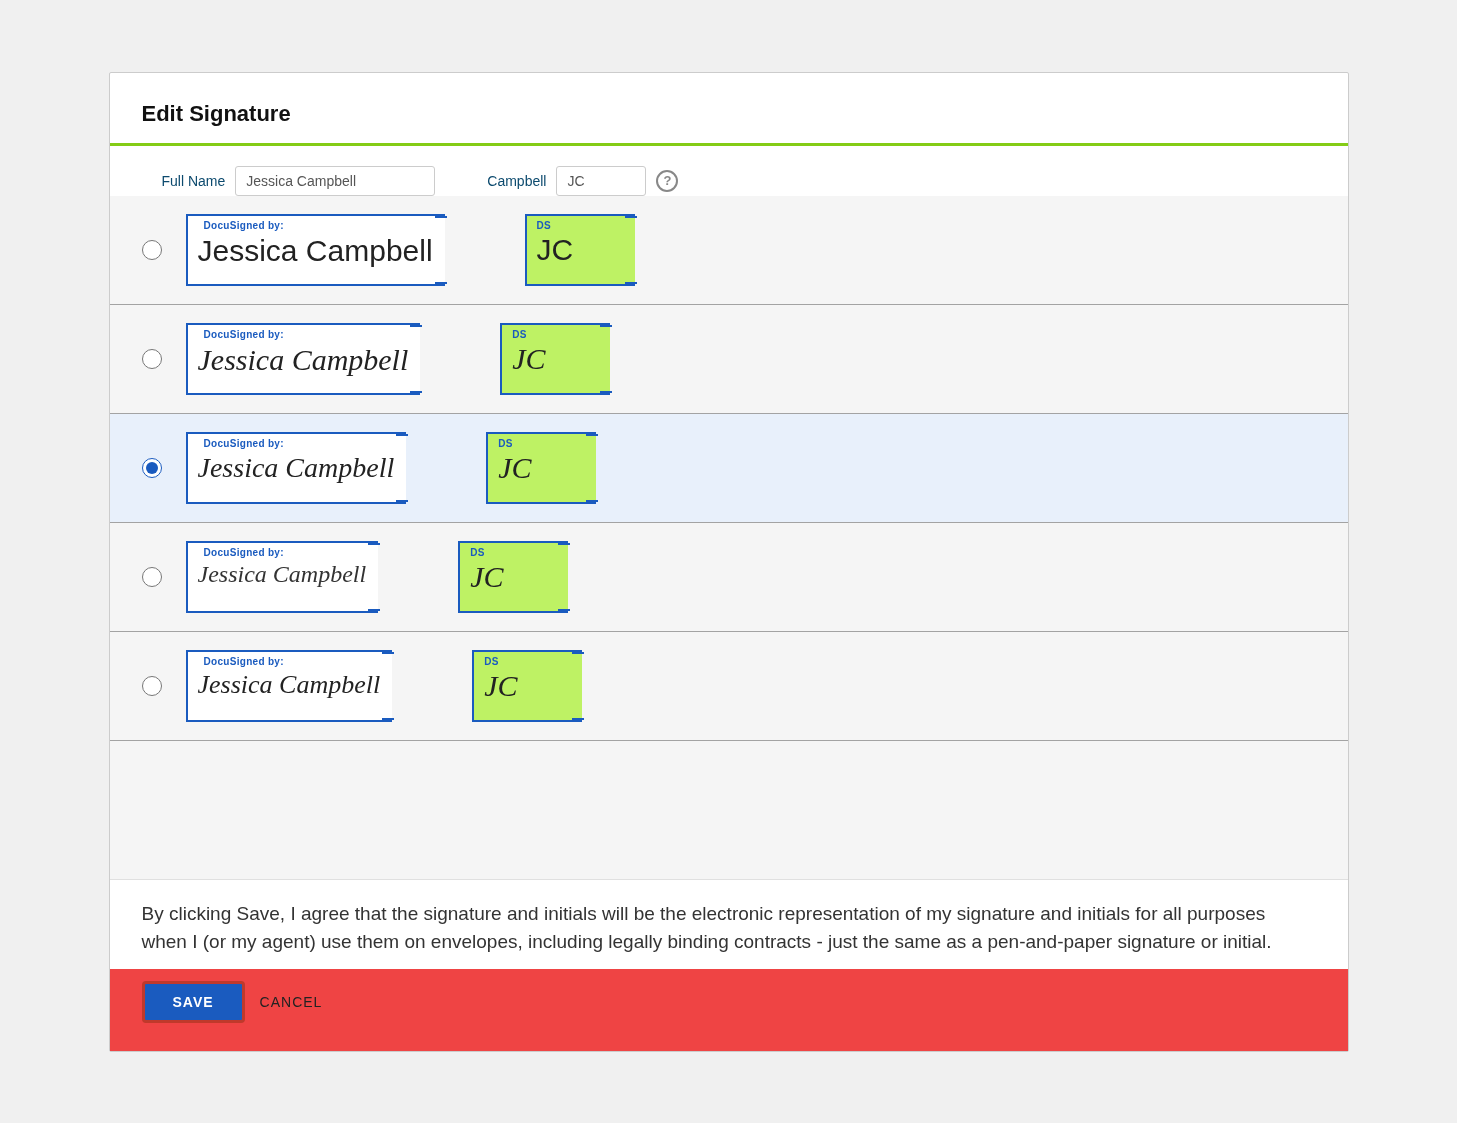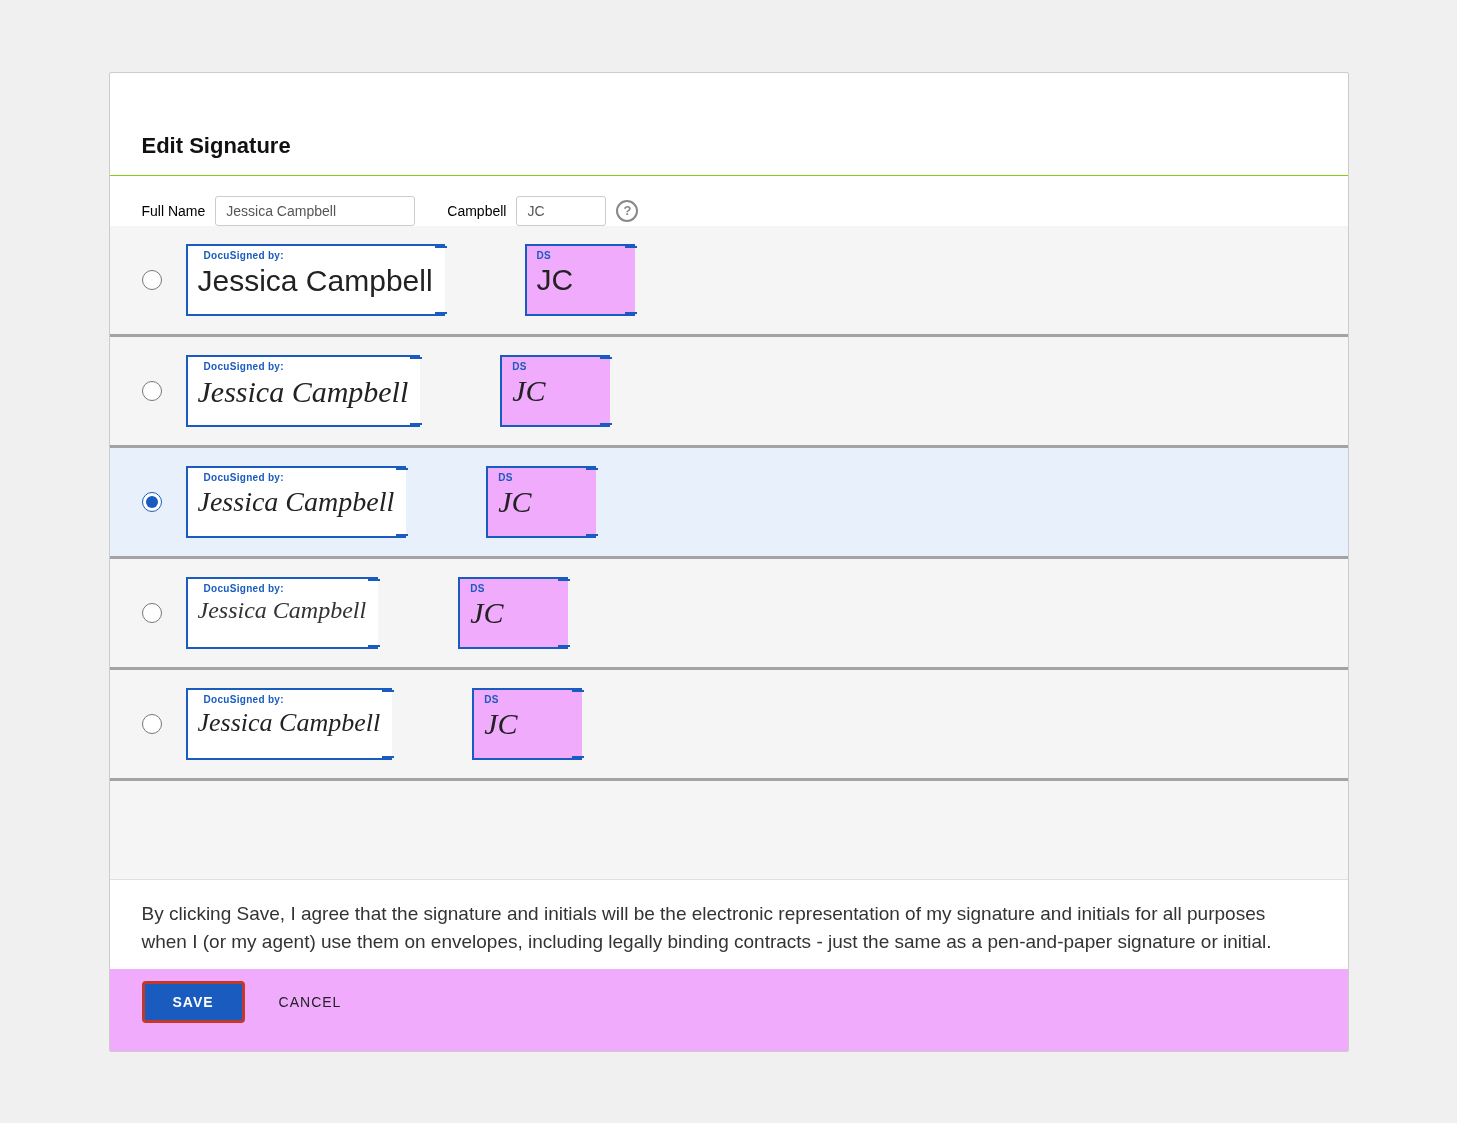--- a/index.html
+++ b/index.html
@@ -16,43 +16,43 @@
       width: 1240px;
       min-height: 980px;
       border: 1px solid #ccc;
       border-radius: 2px;
       display: flex;
       flex-direction: column;
       padding: 0;
     }
     .modal-header {
       padding: 28px 22px 16px 32px;
-      border-bottom: 1px solid #84cc16;
-      margin-top: 32px;
+      border-bottom: 3px solid #84cc16;
     }
     .modal-title {
       font-size: 22px;
       font-weight: bold;
       color: #111;
     }
     .fields-row {
       display: flex;
       align-items: center;
       padding: 20px 32px 0 32px;
       gap: 32px;
     }
     .field-group {
       display: flex;
       align-items: center;
       gap: 10px;
     }
     .field-label {
       font-size: 14px;
-      color: #000000;
+      color: #0c4a6e;
       white-space: nowrap;
+      margin-left: 20px;
     }
     .field-input {
       border: 1px solid #ccc;
       border-radius: 3px;
       padding: 6px 10px;
       font-size: 14px;
       color: #555;
       background: #fff;
       outline: none;
     }
@@ -98,21 +98,21 @@
     }
     .signatures-list {
       flex: 1;
       background: #f5f5f5;
       overflow-y: auto;
     }
     .sig-row {
       display: flex;
       align-items: center;
       padding: 18px 32px;
-      border-bottom: 3px solid #a3a3a3;
+      border-bottom: 1px solid #a3a3a3;
       background: #f5f5f5;
       gap: 24px;
     }
     .sig-row.selected {
       background: #e8f0fb;
     }
     .radio-btn {
       width: 20px;
       height: 20px;
       accent-color: #1a5bbf;
@@ -207,22 +207,22 @@
       font-size: 19px;
       color: #333;
       line-height: 1.5;
       background: #fff;
       border-top: 1px solid #e0e0e0;
     }
     .footer-buttons {
       display: flex;
       align-items: center;
       padding: 12px 32px 28px 32px;
-      gap: 34px;
-      background: #f0abfc;
+      gap: 15px;
+      background: #ef4444;
     }
     .save-btn {
       background: #1a5bbf;
       color: #fff;
       border: 3px solid #c0392b;
       border-radius: 4px;
       padding: 10px 28px;
       font-size: 14px;
       font-weight: bold;
       letter-spacing: 1px;
@@ -268,21 +268,21 @@
       height: 2px;
       background: #1a5bbf;
     }
     .initials-bracket {
       position: relative;
       border: 2px solid #1a5bbf;
       border-right: none;
       min-height: 72px;
       min-width: 110px;
       padding: 4px 12px 8px 10px;
-      background: #f0abfc;
+      background: #bef264;
       display: flex;
       flex-direction: column;
     }
     .initials-bracket::after {
       content: '';
       position: absolute;
       top: 0;
       right: -2px;
       width: 12px;
       height: 2px;

